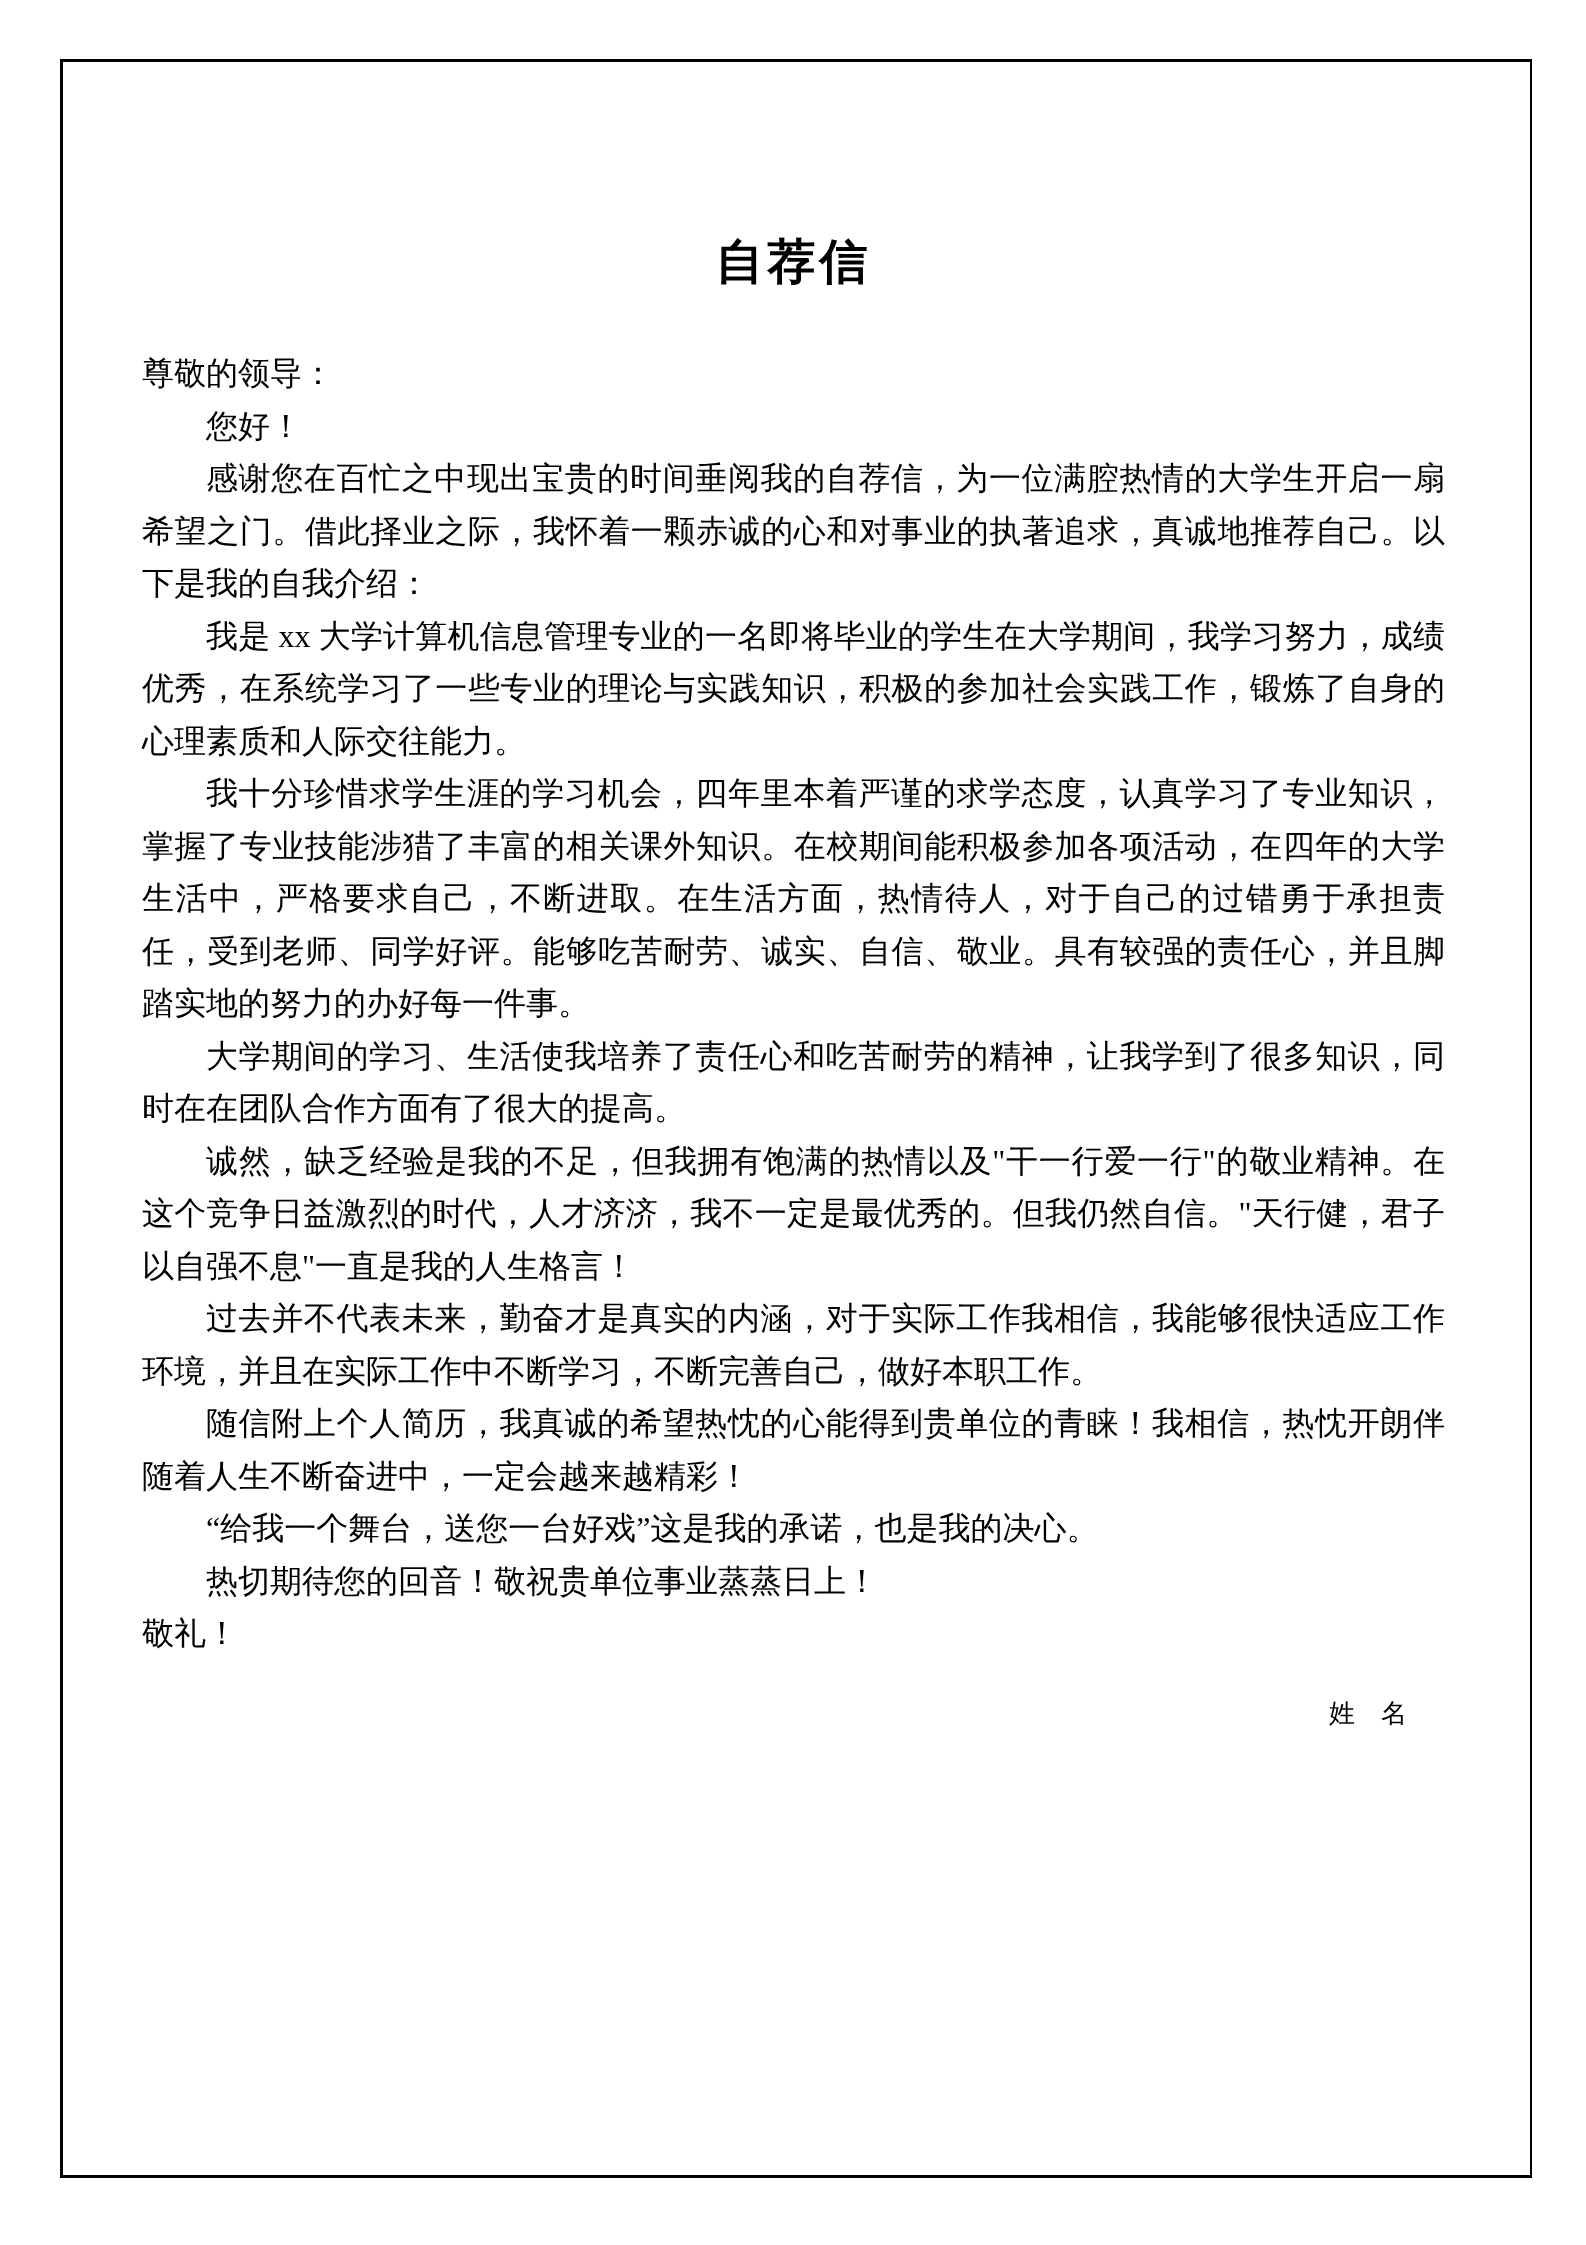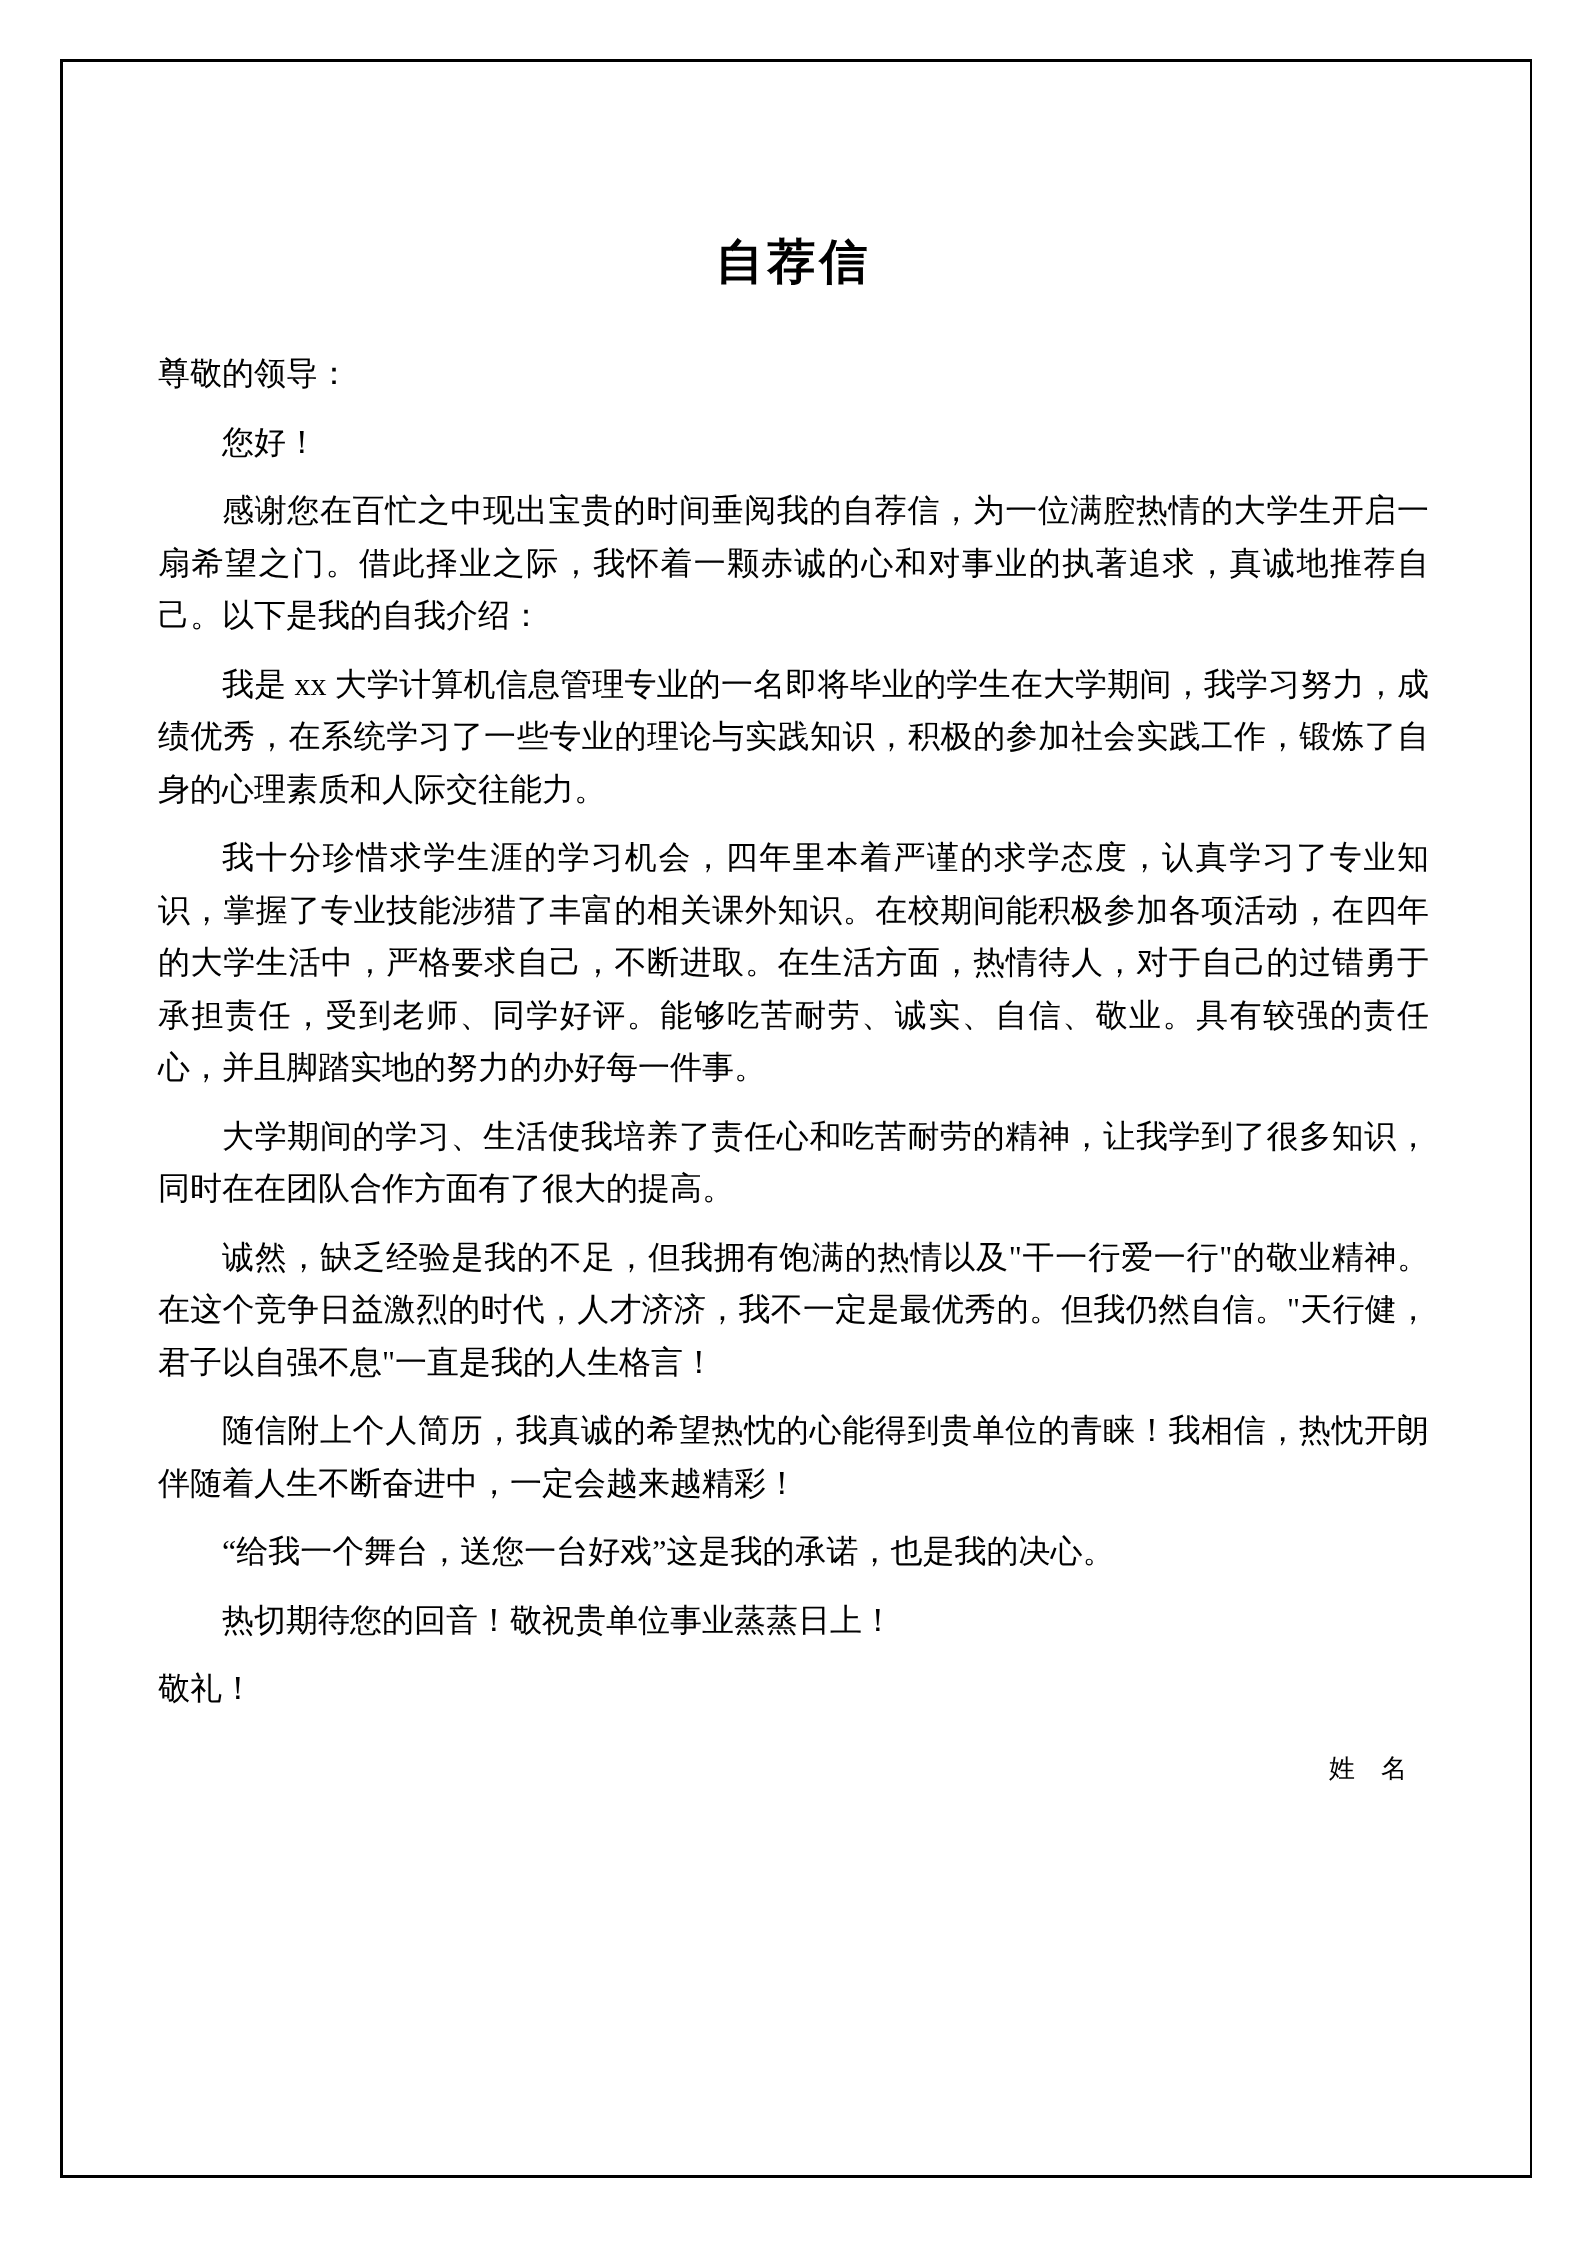--- a/index.html
+++ b/index.html
@@ -33,21 +33,21 @@
   }
   .letter-title {
     font-size: 48px;
     line-height: 50px;
     font-weight: bold;
     text-align: center;
     margin: 0 0 60px 0;
     letter-spacing: 4px;
   }
   .body-text p {
-    margin: 16px;
+    margin: 0;
     font-size: 32px;
     line-height: 52.5px;
     text-align: justify;
   }
   .body-text p.indent {
     text-indent: 2em;
   }
   .signature {
     margin-top: 28px;
     font-size: 26px;
@@ -64,20 +64,21 @@
   <div class="content">
     <h1 class="letter-title">自荐信</h1>
     <div class="body-text">
       <p>尊敬的领导：</p>
       <p class="indent">您好！</p>
       <p class="indent">感谢您在百忙之中现出宝贵的时间垂阅我的自荐信，为一位满腔热情的大学生开启一扇希望之门。借此择业之际，我怀着一颗赤诚的心和对事业的执著追求，真诚地推荐自己。以下是我的自我介绍：</p>
       <p class="indent">我是 xx 大学计算机信息管理专业的一名即将毕业的学生在大学期间，我学习努力，成绩优秀，在系统学习了一些专业的理论与实践知识，积极的参加社会实践工作，锻炼了自身的心理素质和人际交往能力。</p>
       <p class="indent">我十分珍惜求学生涯的学习机会，四年里本着严谨的求学态度，认真学习了专业知识，掌握了专业技能涉猎了丰富的相关课外知识。在校期间能积极参加各项活动，在四年的大学生活中，严格要求自己，不断进取。在生活方面，热情待人，对于自己的过错勇于承担责任，受到老师、同学好评。能够吃苦耐劳、诚实、自信、敬业。具有较强的责任心，并且脚踏实地的努力的办好每一件事。</p>
       <p class="indent">大学期间的学习、生活使我培养了责任心和吃苦耐劳的精神，让我学到了很多知识，同时在在团队合作方面有了很大的提高。</p>
       <p class="indent">诚然，缺乏经验是我的不足，但我拥有饱满的热情以及"干一行爱一行"的敬业精神。在这个竞争日益激烈的时代，人才济济，我不一定是最优秀的。但我仍然自信。"天行健，君子以自强不息"一直是我的人生格言！</p>
+      <p class="indent">过去并不代表未来，勤奋才是真实的内涵，对于实际工作我相信，我能够很快适应工作环境，并且在实际工作中不断学习，不断完善自己，做好本职工作。</p>
       <p class="indent">随信附上个人简历，我真诚的希望热忱的心能得到贵单位的青睐！我相信，热忱开朗伴随着人生不断奋进中，一定会越来越精彩！</p>
       <p class="indent">“给我一个舞台，送您一台好戏”这是我的承诺，也是我的决心。</p>
       <p class="indent">热切期待您的回音！敬祝贵单位事业蒸蒸日上！</p>
       <p>敬礼！</p>
     </div>
     <div class="signature">姓　名</div>
   </div>
 </div>
 
 </body></html>

